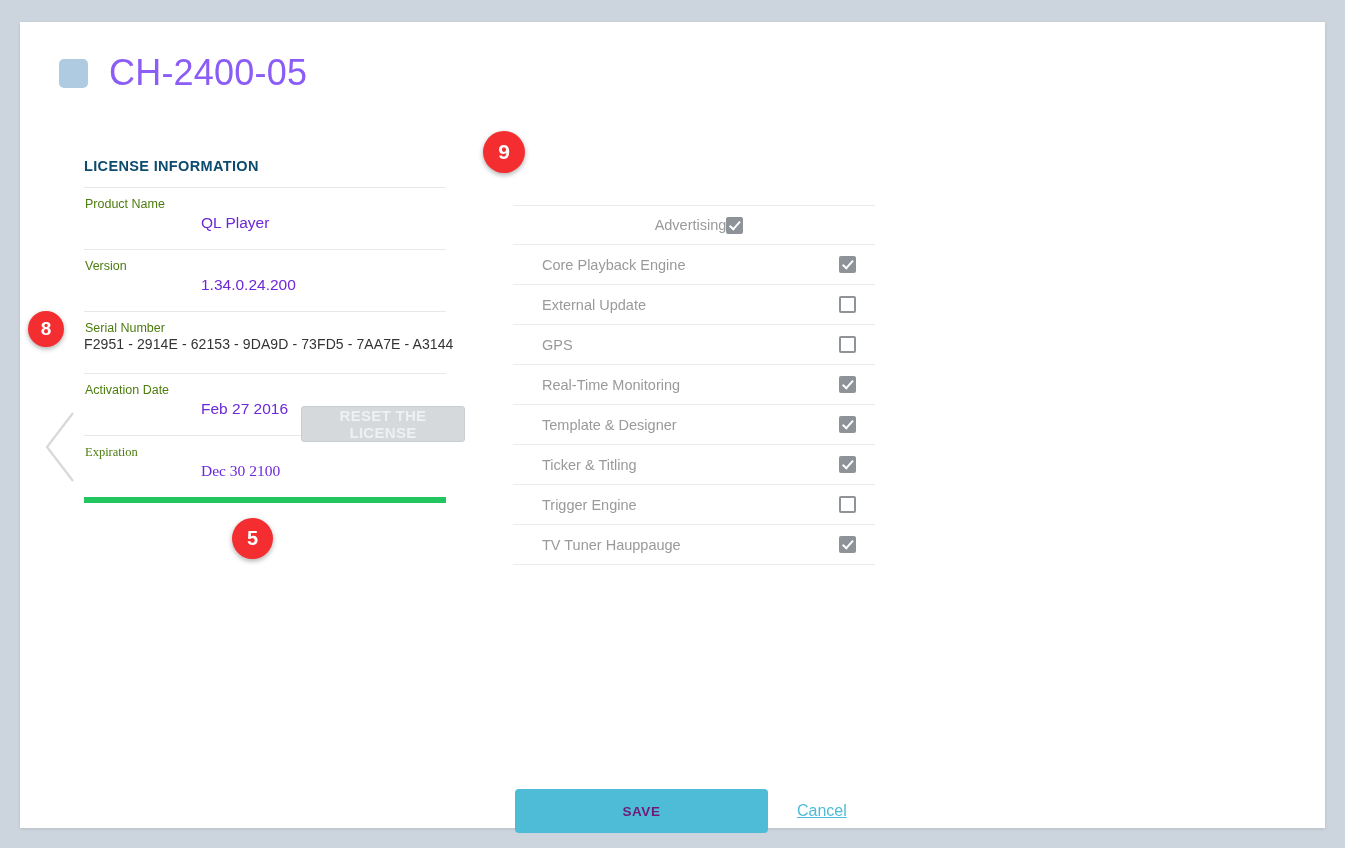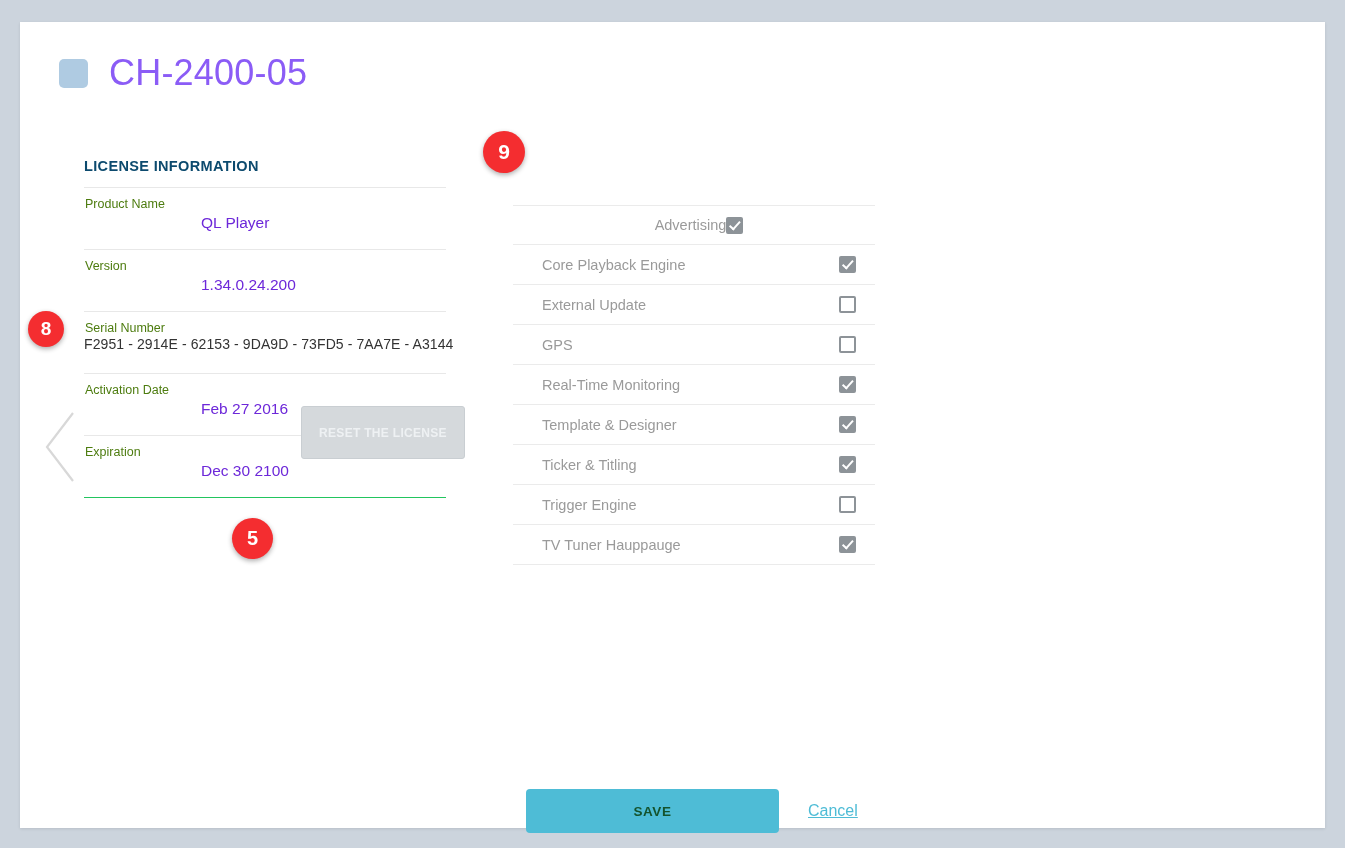--- a/index.html
+++ b/index.html
@@ -96,40 +96,41 @@
     white-space: nowrap;
   }
   .field-value.strong {
     left: 0px;
     top: 24px;
     font-size: 14px;
     color: #333333;
     letter-spacing: 0.1px;
   }
   .field-row.last {
-    border-bottom: 1px solid #22c55e;
+    border-bottom: 6px solid #22c55e;
+    font-family: Liberation Serif, serif;
   }
 
   
   .reset-wrap {
     position: absolute;
     left: 64px;
     top: 384px;
     width: 381px;
     display: flex;
     justify-content: flex-end;
   }
   .reset-button {
     width: 164px;
-    height: 53px;
+    height: 36px;
     background: #d5d9dc;
     border: 1px solid #c9ced2;
     border-radius: 3px;
     color: #eef1f3;
-    font-size: 12px;
+    font-size: 15px;
     font-weight: bold;
     letter-spacing: 0.3px;
     display: flex;
     align-items: center;
     justify-content: center;
     cursor: default;
   }
 
   
   .features {
@@ -191,27 +192,26 @@
     top: 767px;
     display: flex;
     align-items: center;
   }
   .save-button {
     width: 253px;
     height: 44px;
     background: #4ebcd6;
     border: none;
     border-radius: 4px;
-    color: #14532d;
+    color: #701a75;
     font-size: 13.5px;
     font-weight: bold;
     letter-spacing: 0.6px;
     cursor: pointer;
     font-family: "Liberation Sans", sans-serif;
-    margin-left: 11px;
   }
   .cancel-link {
     margin-left: 29px;
     font-size: 16px;
     color: #4ebcd6;
     text-decoration: underline;
     cursor: pointer;
   }
 
   

